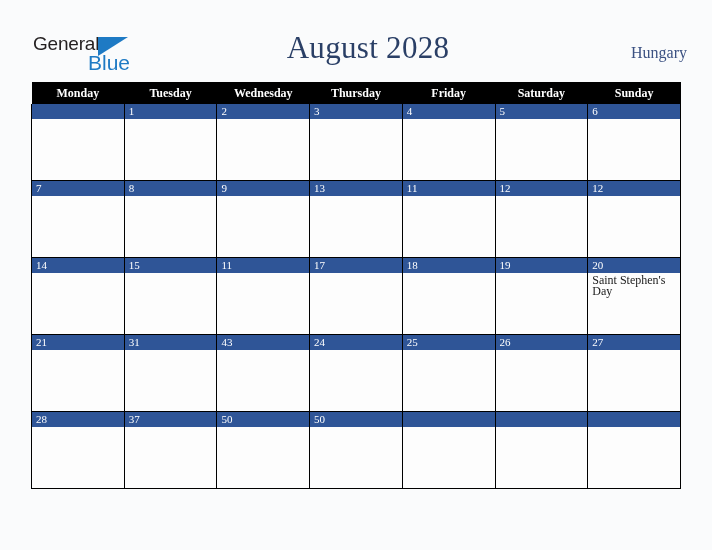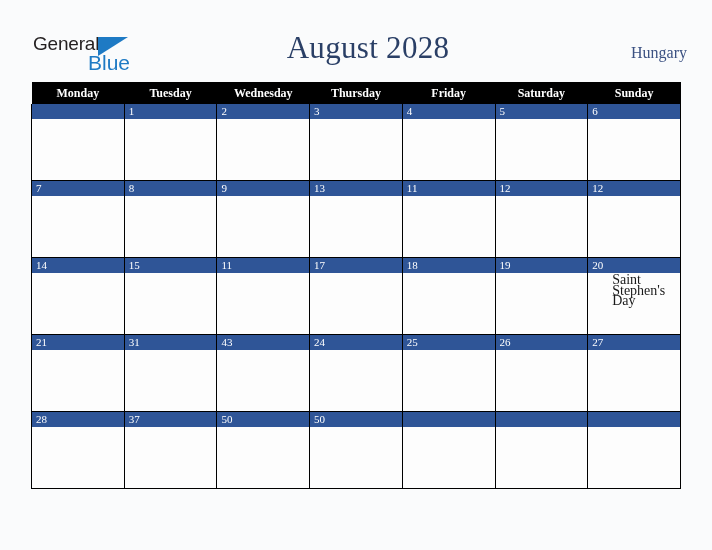--- a/index.html
+++ b/index.html
@@ -128,25 +128,24 @@
     font-size: 11px;
     padding-left: 4px;
     overflow: hidden;
     white-space: nowrap;
   }
   .events {
     padding: 2px 3px 0 4px;
   }
   .event {
     font-family: "Liberation Serif", serif;
-    font-size: 14px;
+    font-size: 12px;
     line-height: 10.5px;
     color: #1a1a1a;
     word-wrap: break-word;
-    margin-left: 20px;
   }
 </style>
 </head>
 <body>
 
 <div id="header">
 
   <div id="logo">
     <span id="logo-general">General</span>
     <span id="logo-triangle"></span>

